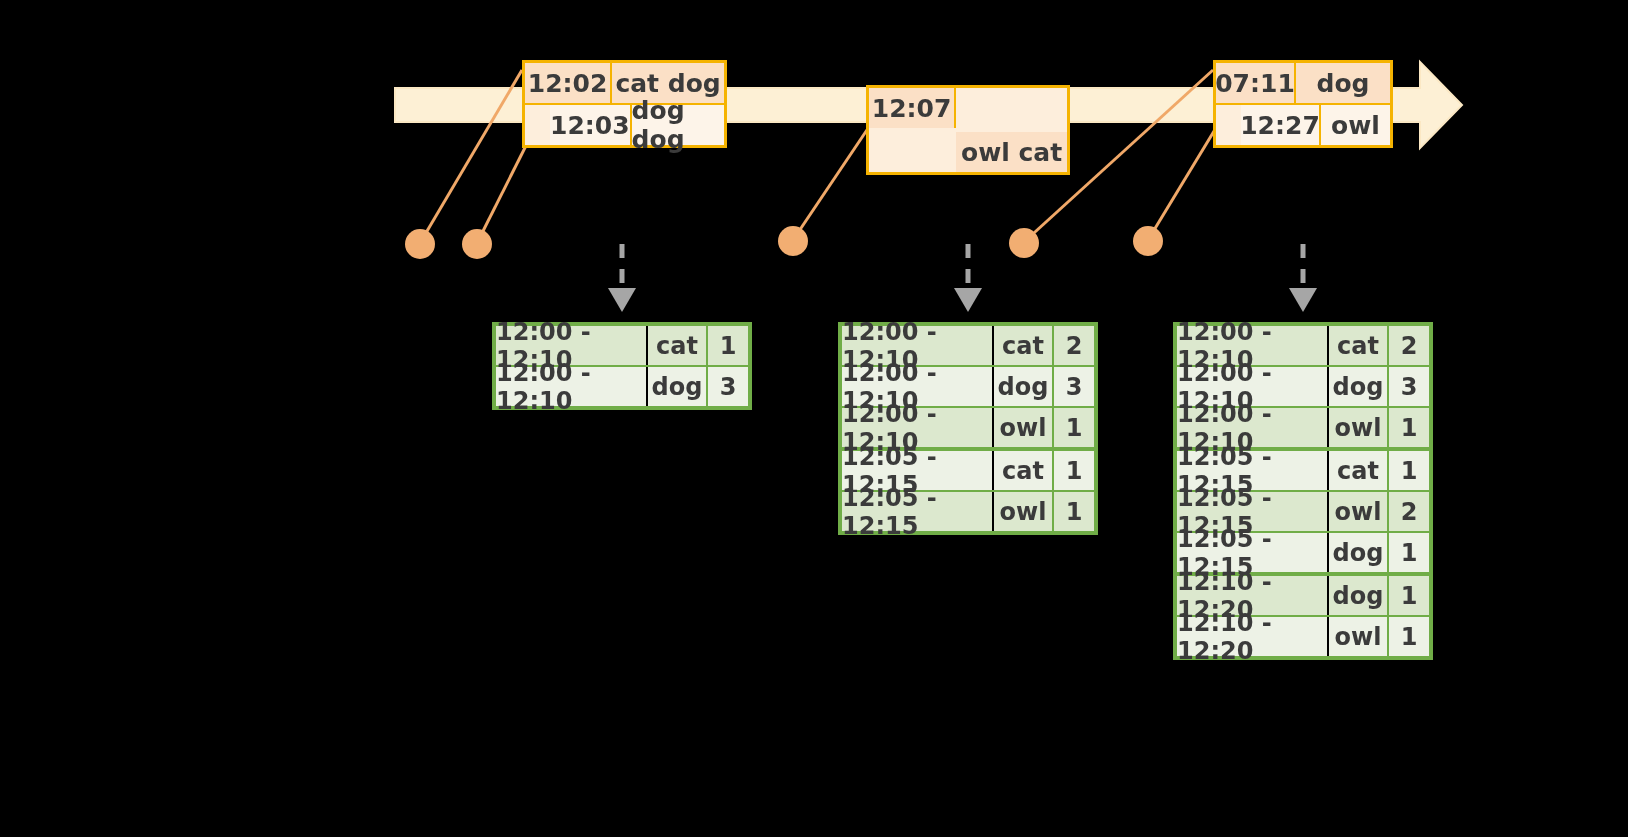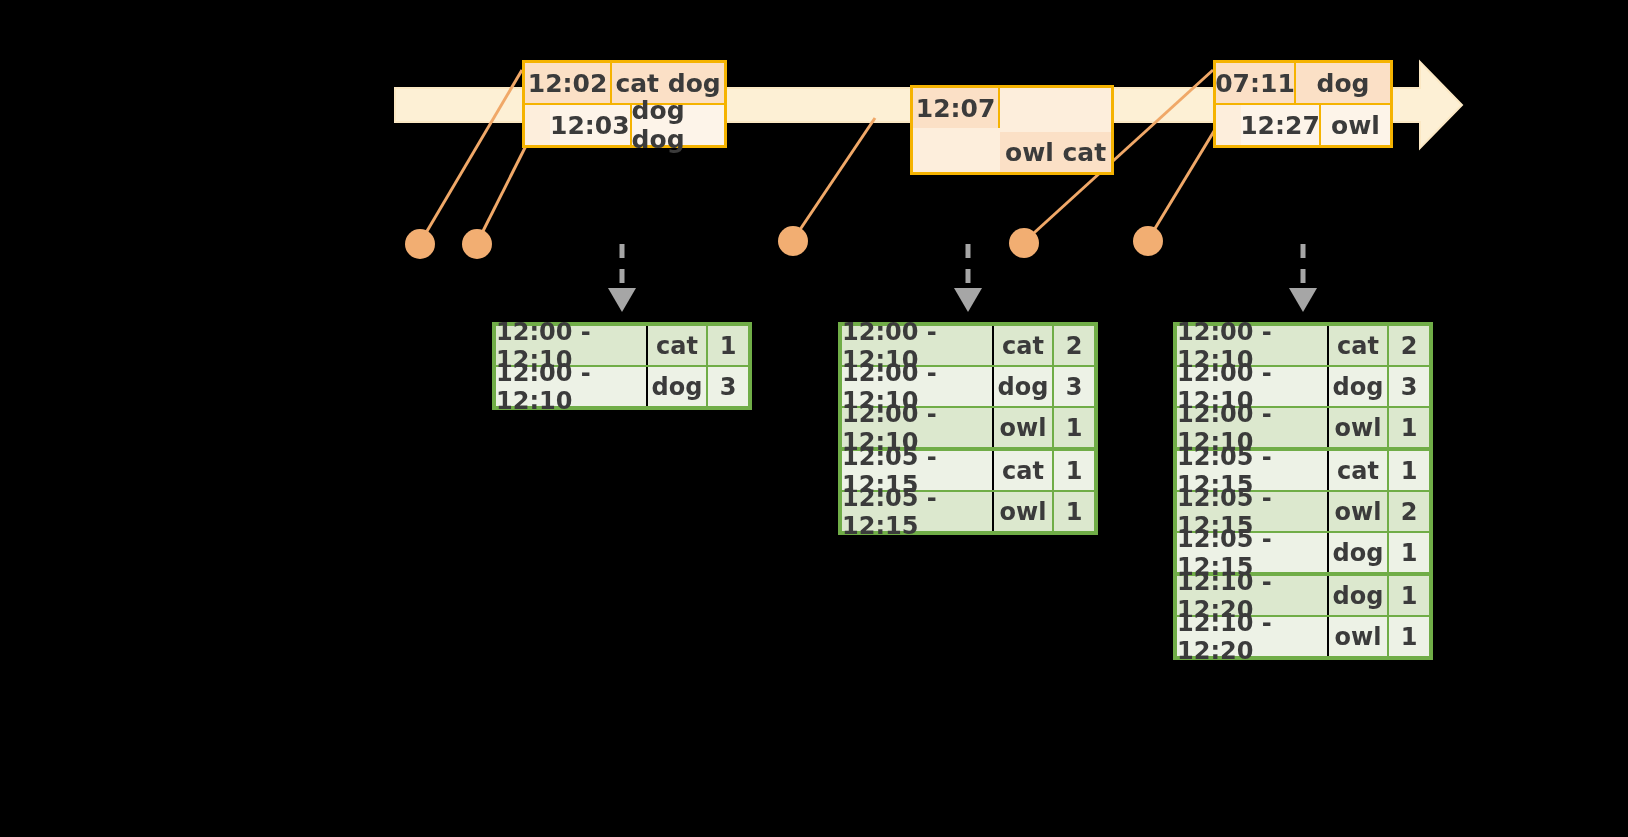--- a/index.html
+++ b/index.html
@@ -79,21 +79,21 @@
     <div class="evt-row">
       <div class="evt-time" style="width:88px;height:40px;">12:02</div>
       <div class="evt-val" style="width:113px;height:40px;text-align:center;">cat dog</div>
     </div>
     <div class="evt-row alt">
       <div class="evt-time" style="width:88px;height:40px;">12:03</div>
       <div class="evt-val" style="width:113px;height:40px;">dog dog</div>
     </div>
   </div>
 
-  <div class="evt-group" style="left:910px; top:85px; width:204px;">
+  <div class="evt-group" style="left:866px; top:85px; width:204px;">
     <div class="evt-row">
       <div class="evt-time" style="width:88px;height:40px;">12:07</div>
       <div class="evt-val" style="width:112px;height:40px;margin-top:44px;">owl cat</div>
     </div>
   </div>
 
   <div class="evt-group" style="left:1213px; top:60px; width:180px;">
     <div class="evt-row">
       <div class="evt-time" style="width:80px;height:40px;">07:11</div>
       <div class="evt-val" style="width:100px;height:40px;">dog</div>

